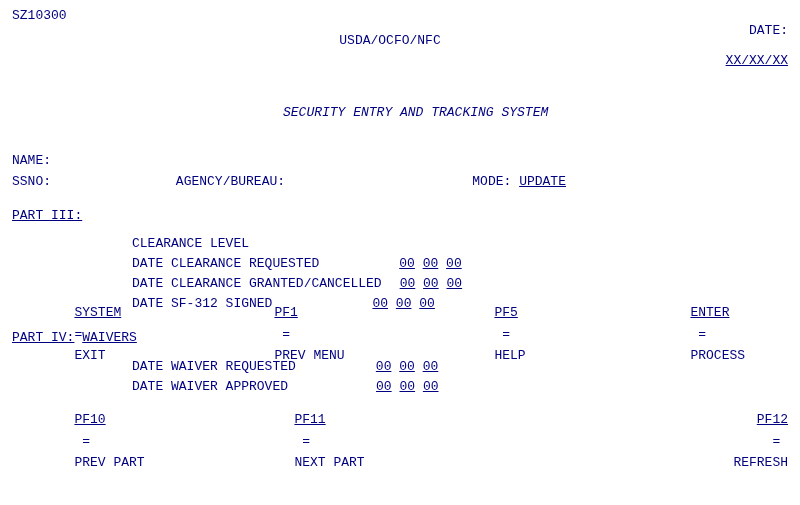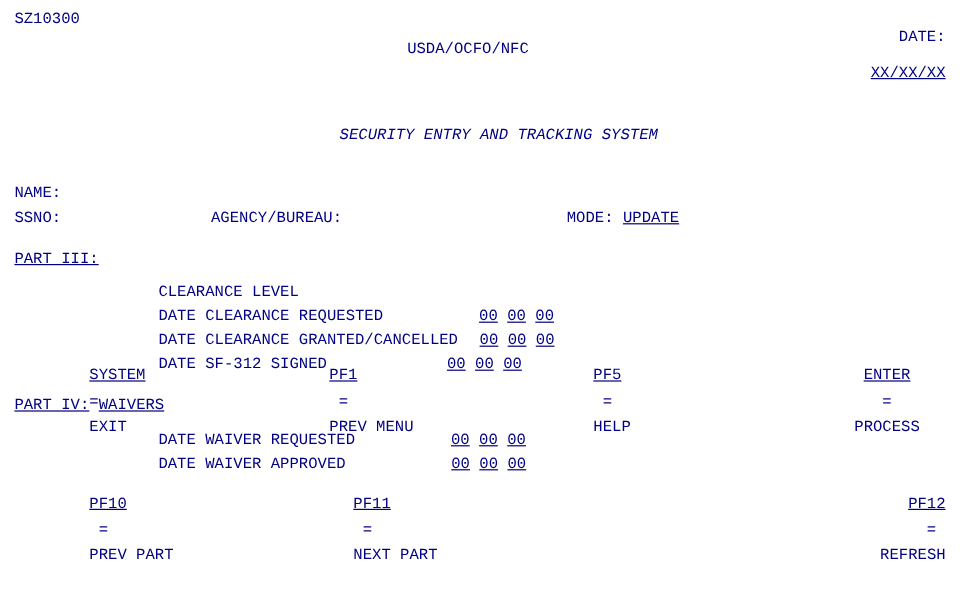--- a/index.html
+++ b/index.html
@@ -186,21 +186,21 @@
       <span style="min-width:220px;">
         <span class="underline">PF1</span>
         <span> = </span>
         <span>PREV MENU</span>
       </span>
       <span style="min-width:180px;">
         <span class="underline">PF5</span>
         <span> = </span>
         <span>HELP</span>
       </span>
-      <span style="min-width:160px; text-align:center; margin-left:auto;">
+      <span style="min-width:160px; text-align:left; margin-left:auto;">
         <span class="underline">ENTER</span>
         <span> = </span>
         <span>PROCESS</span>
       </span>
     </div>
 
     <div style="display:flex; width:100%; line-height:1.65; white-space:pre;">
       <span style="min-width:220px;">
         <span class="underline">PF10</span>
         <span> = </span>

